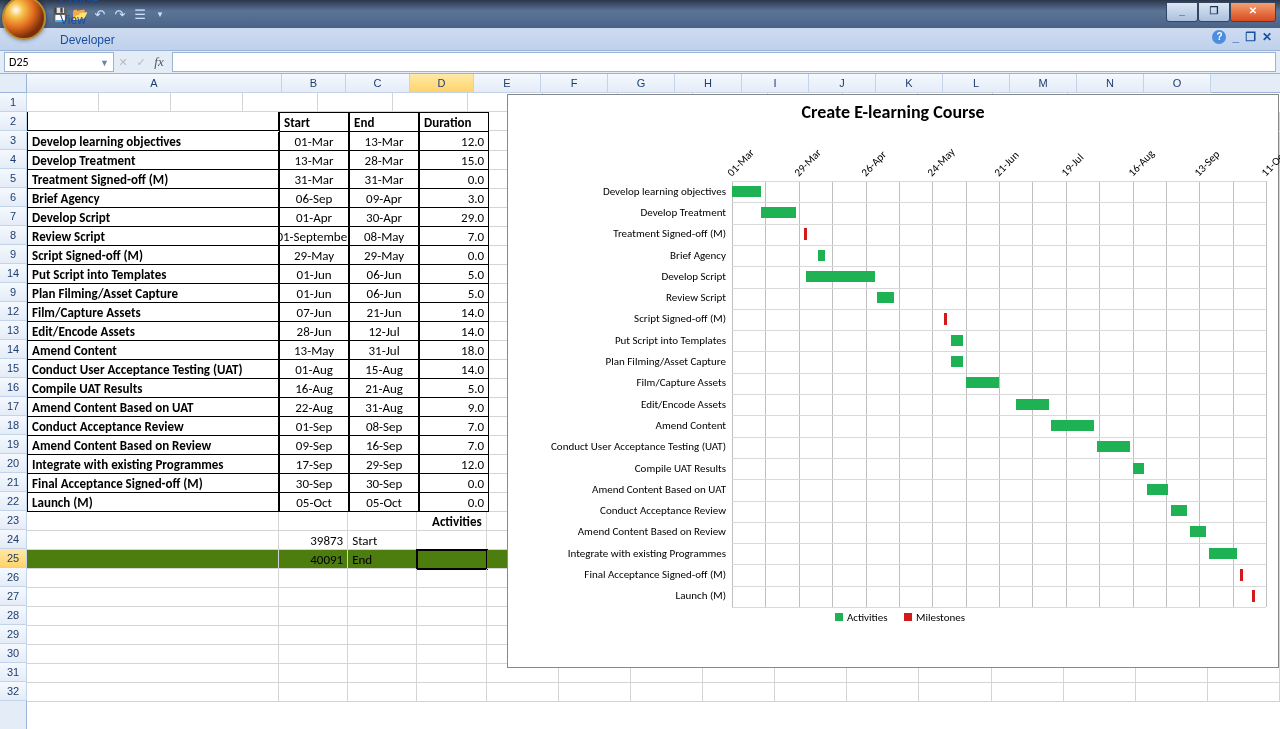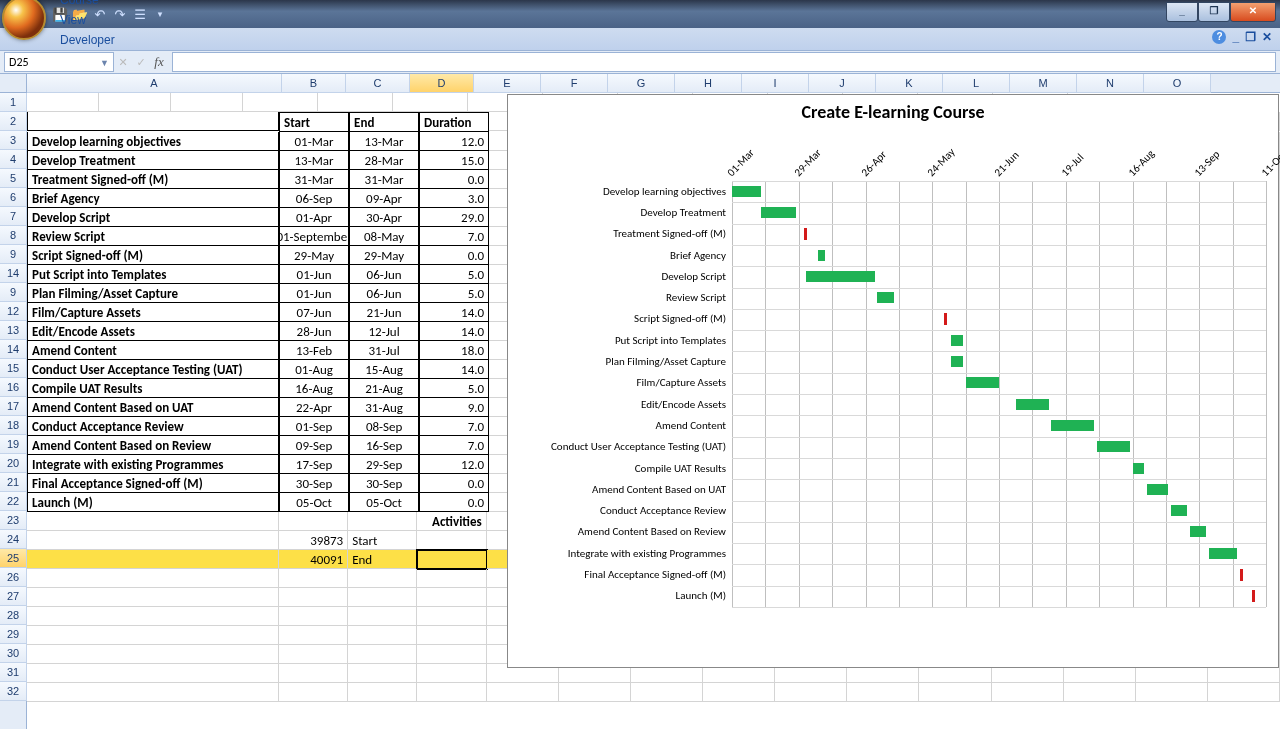--- a/index.html
+++ b/index.html
@@ -38,21 +38,21 @@
 .colh.sel{background:linear-gradient(#ffe9a8,#ffd36b)}
 .cell{border-right:1px solid #d4d4d4;border-bottom:1px solid #d4d4d4;height:18px;padding:0 4px;font-family:Calibri,sans-serif;font-size:13px;display:flex;align-items:center;overflow:hidden;white-space:nowrap}
 .cA{width:254px} .cB{width:63px} .cC{width:63px} .cD{width:63px}
 .cE,.cF,.cG,.cH,.cI,.cJ,.cK,.cL,.cM,.cN,.cO{width:66px}
 .bordered-cell{border:1px solid #000 !important;border-top:none !important}
 .bt{border-top:1px solid #000 !important}
 .b{font-weight:bold}
 .r{justify-content:flex-end}
 .c{justify-content:center}
 .sel-cell{outline:2px solid #000;outline-offset:-1px}
-.sel-row-bg{background:#fde047}
+.sel-row-bg{background:#4d7c0f}
 
 .chart-container{position:absolute;left:480px;top:1px;width:770px;height:572px;background:#fff;border:1px solid #888}
 .chart-title{text-align:center;font-size:18px;font-weight:bold;font-family:Calibri,sans-serif;padding:6px 0 2px}
 .chart-plot{position:relative;height:482px;margin:0 12px}
 .chart-date-row{position:absolute;top:0;left:212px;right:0;height:56px}
 .chart-date-row span{position:absolute;font-size:11px;font-family:Calibri,sans-serif;transform:rotate(-46deg);transform-origin:left bottom;white-space:nowrap}
 .chart-grid{position:absolute;left:212px;right:0;top:56px;bottom:0}
 .vline{position:absolute;top:0;bottom:0;width:1px;background:#bfbfbf}
 .hline{position:absolute;left:0;right:0;height:1px;background:#d9d9d9}
 .tasklabel{position:absolute;right:540px;font-size:11px;font-family:Calibri,sans-serif;text-align:right;width:210px;white-space:nowrap}
@@ -261,20 +261,24 @@
                 <div class="bar" style="left: 457.714px; top: 345.45px; width: 16.6875px;"></div>
                 <div class="hline" style="top: 362.1px;"></div>
                 <div class="bar" style="left: 476.786px; top: 366.75px; width: 28.6071px;"></div>
                 <div class="hline" style="top: 383.4px;"></div>
                 <div class="bar ms" style="left: 507.777px; top: 388.05px;"></div>
                 <div class="hline" style="top: 404.7px;"></div>
                 <div class="bar ms" style="left: 519.696px; top: 409.35px;"></div>
                 <div class="hline" style="top: 426px;"></div>
               </div>
             </div>
+          <div class="legend">
+            <span class="sw a"></span><span>Activities</span>
+            <span class="sw m"></span><span>Milestones</span>
+          </div>
         </div>
       <div class="grid-row">
             <div class="cell cB"></div>
             <div class="cell cC"></div>
             <div class="cell cD"></div>
             <div class="cell cE"></div>
             <div class="cell cF"></div>
             <div class="cell cG"></div>
             <div class="cell cH"></div>
             <div class="cell cI"></div>
@@ -484,21 +488,21 @@
             <div class="cell cI"></div>
             <div class="cell cJ"></div>
             <div class="cell cK"></div>
             <div class="cell cL"></div>
             <div class="cell cM"></div>
             <div class="cell cN"></div>
             <div class="cell cO"></div>
           </div>
           <div class="grid-row">
             <div class="cell cA b bordered-cell">Amend Content</div>
-            <div class="cell cB bordered-cell c">13-Feb</div>
+            <div class="cell cB bordered-cell c">13-May</div>
             <div class="cell cC bordered-cell c">31-Jul</div>
             <div class="cell cD bordered-cell r">18.0</div>
             <div class="cell cE"></div>
             <div class="cell cF"></div>
             <div class="cell cG"></div>
             <div class="cell cH"></div>
             <div class="cell cI"></div>
             <div class="cell cJ"></div>
             <div class="cell cK"></div>
             <div class="cell cL"></div>
@@ -535,21 +539,21 @@
             <div class="cell cI"></div>
             <div class="cell cJ"></div>
             <div class="cell cK"></div>
             <div class="cell cL"></div>
             <div class="cell cM"></div>
             <div class="cell cN"></div>
             <div class="cell cO"></div>
           </div>
           <div class="grid-row">
             <div class="cell cA b bordered-cell">Amend Content Based on UAT</div>
-            <div class="cell cB bordered-cell c">22-Apr</div>
+            <div class="cell cB bordered-cell c">22-Aug</div>
             <div class="cell cC bordered-cell c">31-Aug</div>
             <div class="cell cD bordered-cell r">9.0</div>
             <div class="cell cE"></div>
             <div class="cell cF"></div>
             <div class="cell cG"></div>
             <div class="cell cH"></div>
             <div class="cell cI"></div>
             <div class="cell cJ"></div>
             <div class="cell cK"></div>
             <div class="cell cL"></div>

